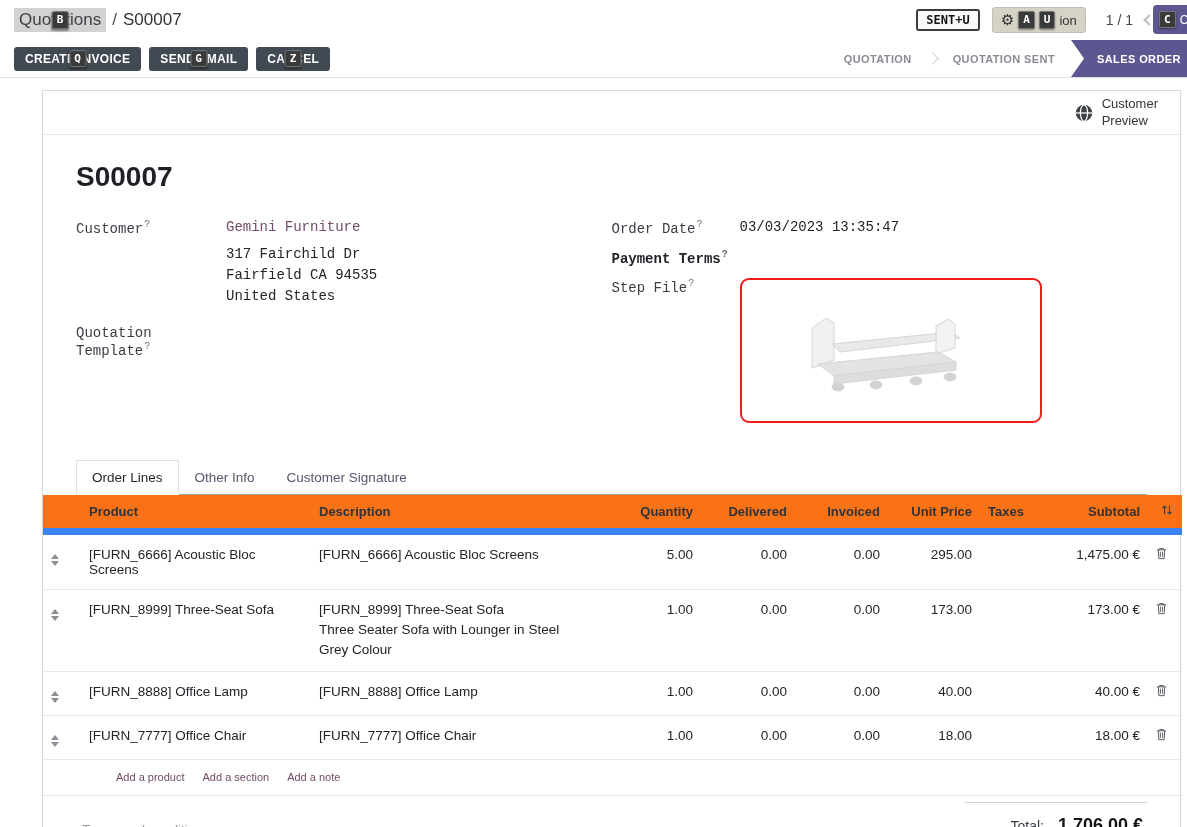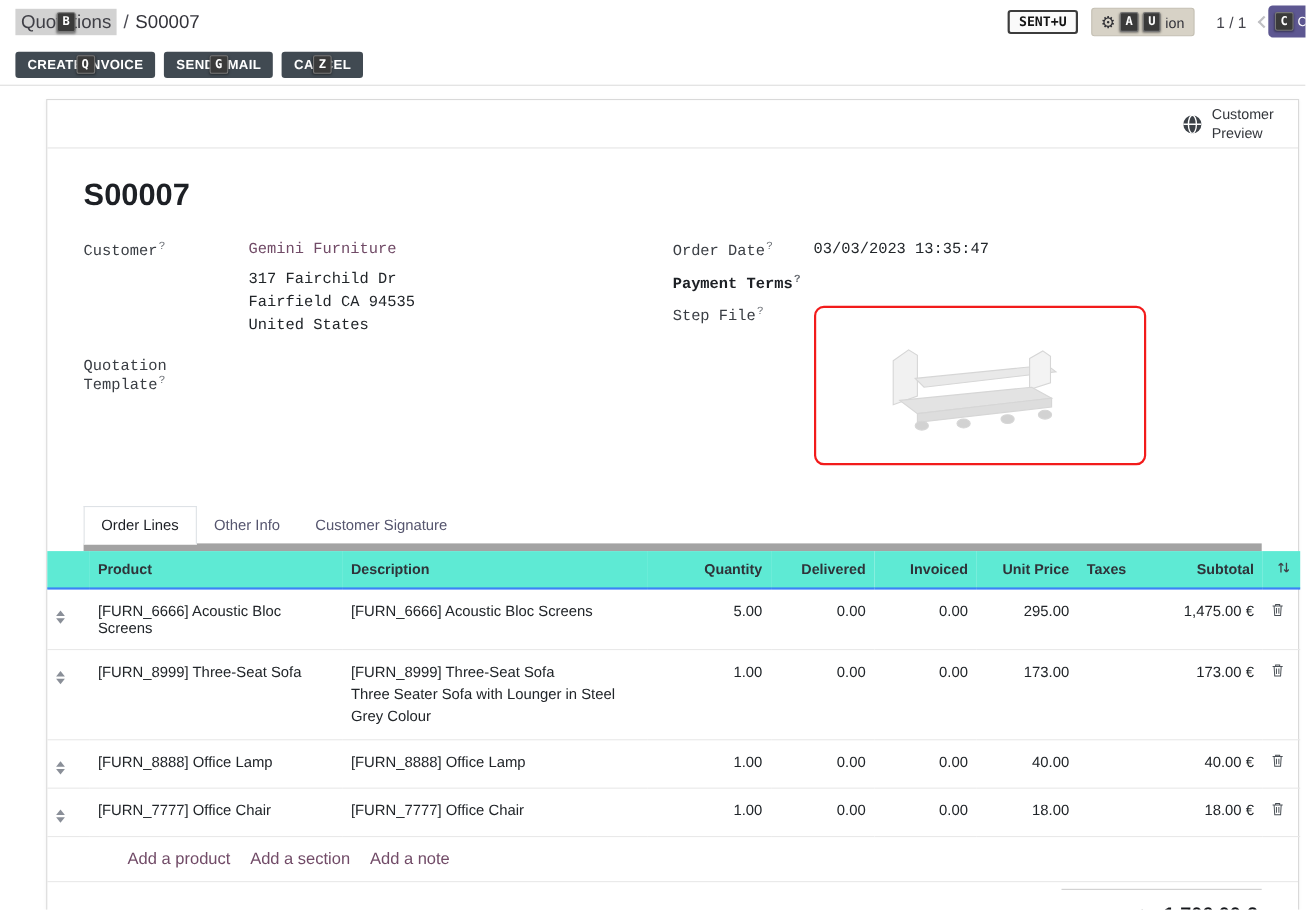--- a/index.html
+++ b/index.html
@@ -61,41 +61,41 @@
   .fvalue { font-size:14px; color:#212529; }
   .flink { color:#714B67; cursor:pointer; }
   .addr { margin-left:150px; font-size:14px; color:#212529; line-height:1.52; margin-bottom:8px; }
   .mt18 { margin-top:18px; }
   .frow-gap { margin-bottom:12px; }
 
   .stepfile-box { width:302px; height:145px; border:2px solid #f21b1b; border-radius:9px; background:#fff;
                   display:flex; align-items:center; justify-content:center; }
 
   
-  .tabs { display:flex; margin-top:30px; border-bottom:7px solid #a3a3a3; padding-left:0; }
+  .tabs { display:flex; margin-top:30px; border-bottom:1px solid #a3a3a3; padding-left:0; }
   .tab { font-size:13.5px; color:#55556e; padding:9px 15px; cursor:pointer; border:1px solid transparent; margin-bottom:-1px; }
   .tab.active { background:#fff; color:#1d2025; border-color:#dee2e6; border-bottom-color:#fff; }
 
   
   .olines { width:calc(100% + 66px); margin-left:-33px; border-collapse:collapse; table-layout:fixed; }
-  .olines th { background:#5eead4; border-bottom:2px solid #3b82f6; font-size:13px; font-weight:bold; color:#2f3339;
+  .olines th { background:#f97316; border-bottom:7px solid #3b82f6; font-size:13px; font-weight:bold; color:#2f3339;
                padding:9px 8px; text-align:left; }
   .olines td { border-bottom:1px solid #e9e9e9; font-size:13.5px; color:#212529; padding:12px 8px; vertical-align:top; }
   .olines .num { text-align:right; }
   .hl { color:#1d72b8; }
   .desc2 { margin-top:3px; line-height:1.45; }
   .drag { display:inline-flex; flex-direction:column; gap:2px; align-items:center; cursor:grab; padding-top:3px; }
   .tri-up { width:0; height:0; border-left:4px solid transparent; border-right:4px solid transparent; border-bottom:5px solid #8a8f98; }
   .tri-dn { width:0; height:0; border-left:4px solid transparent; border-right:4px solid transparent; border-top:5px solid #8a8f98; }
   .trash-btn { background:none; border:none; cursor:pointer; padding:0; }
   .optcol-btn { background:none; border:none; cursor:pointer; padding:0; float:right; }
 
   .add-links { display:flex; gap:18px; padding:11px 0 12px 40px; border-bottom:1px solid #e8e8e8;
                margin-left:-33px; margin-right:-33px; padding-left:73px; }
-  .add-link { font-size:15px; color:#714B67; cursor:pointer; }
+  .add-link { font-size:11px; color:#714B67; cursor:pointer; }
 
   
   .sheet-bottom { display:flex; justify-content:space-between; align-items:flex-start; padding:6px 0 40px 6px; }
   .terms { font-size:13.5px; color:#9aa0a6; margin-top:20px; cursor:text; }
   .total-box { border-top:1px solid #cfcfcf; border-bottom:1px solid #cfcfcf; min-width:182px;
                display:flex; justify-content:flex-end; align-items:baseline; gap:14px; padding:12px 4px 14px 10px; }
   .total-label { font-size:14px; color:#3a3e44; }
   .total-value { font-size:18px; font-weight:bold; color:#14161a; }
 </style>
 </head>
@@ -143,20 +143,26 @@
       <button class="obtn">
         <span>SEND EMAIL</span>
         <span class="hint hint-center">G</span>
       </button>
       <button class="obtn">
         <span>CANCEL</span>
         <span class="hint hint-center">Z</span>
       </button>
     </div>
 
+    <div class="statusbar">
+      <span class="step">QUOTATION</span>
+      <span class="step-sep"></span>
+      <span class="step">QUOTATION SENT</span>
+      <span class="step-active">SALES ORDER</span>
+    </div>
   </div>
 
   <main class="content">
     <div class="sheet">
 
       <div class="sheet-header">
         <div class="cust-preview">
           <svg width="20" height="20" viewBox="0 0 16 16">
             <circle cx="8" cy="8" r="6.6" fill="#3d4248"></circle>
             <ellipse cx="8" cy="8" rx="2.9" ry="6.6" fill="none" stroke="#ffffff" stroke-width="1"></ellipse>

